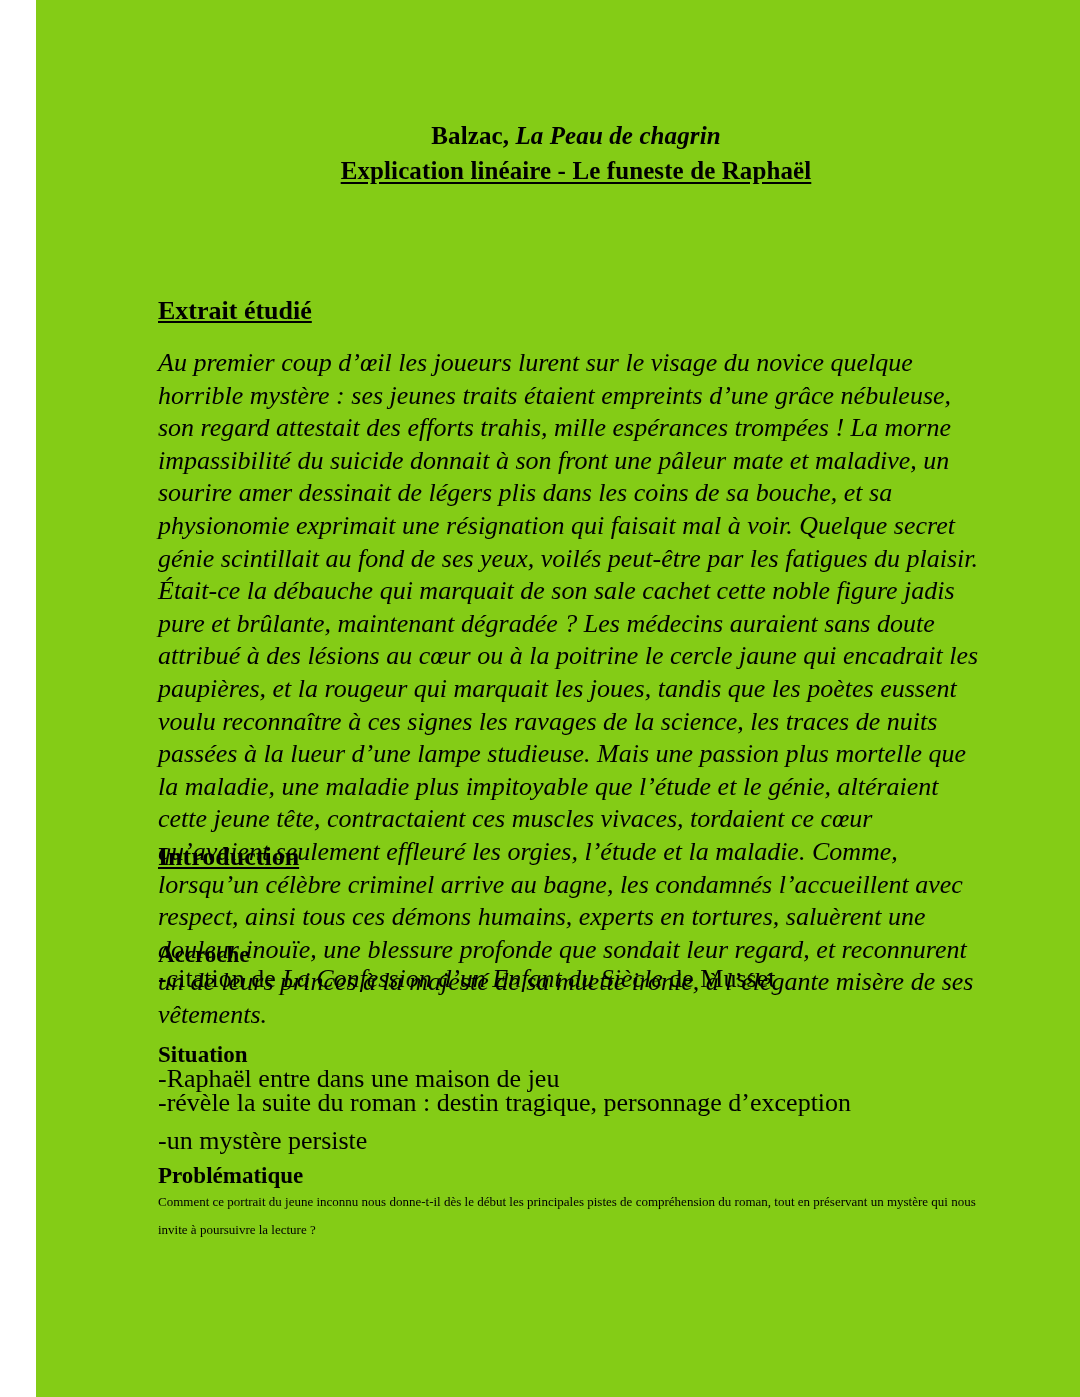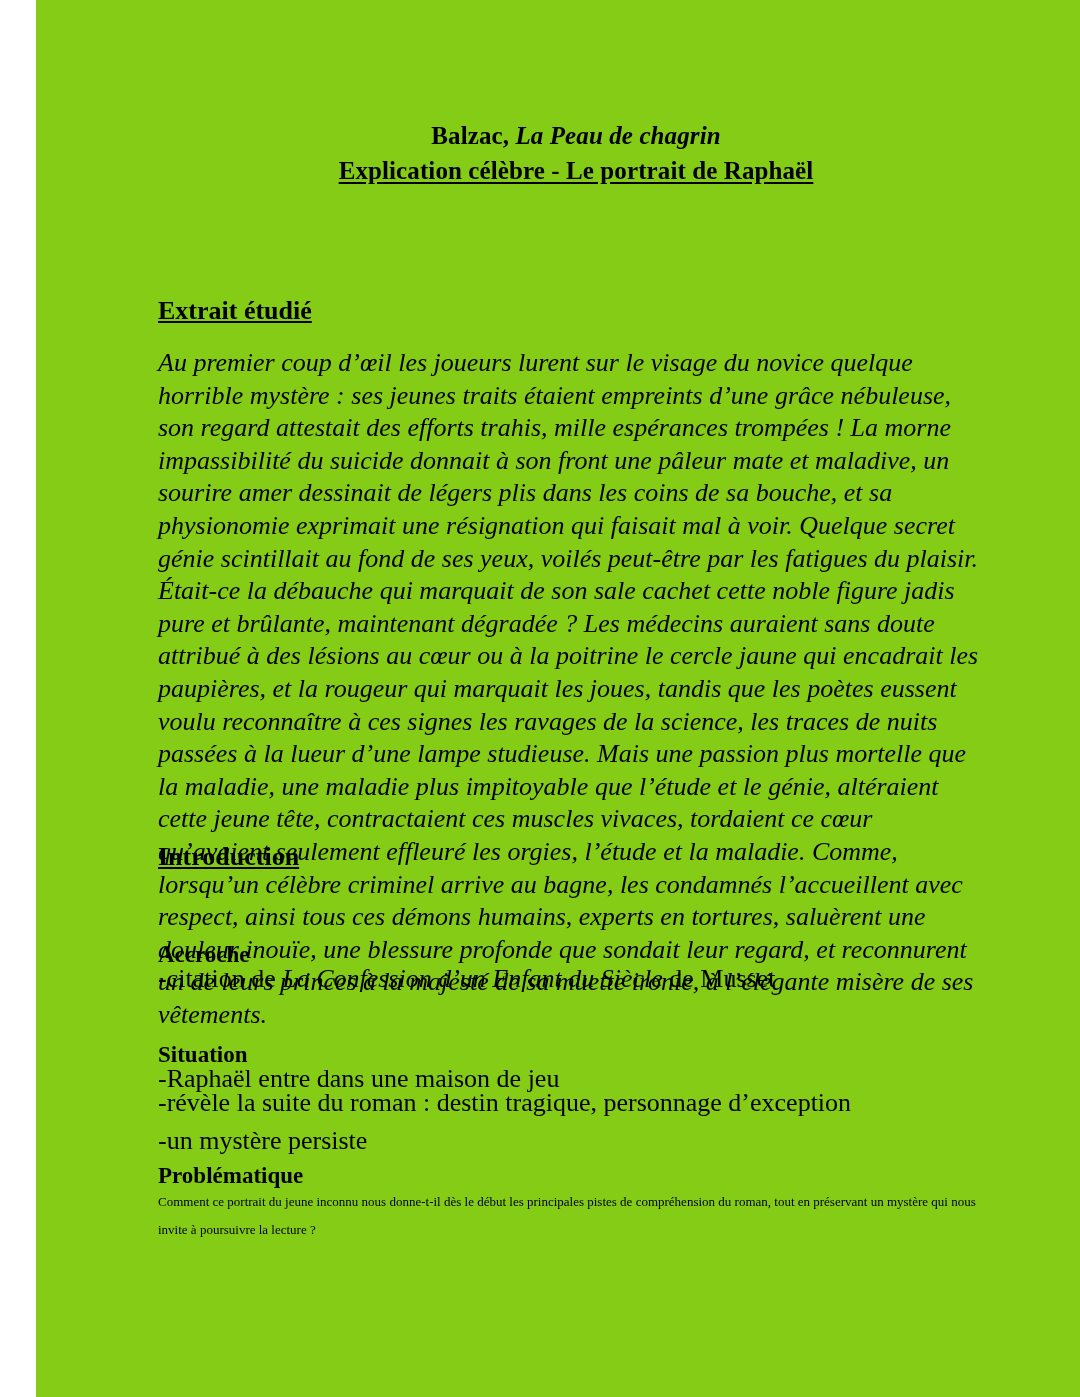--- a/index.html
+++ b/index.html
@@ -94,21 +94,21 @@
 
   .abs { position: absolute; }
 </style>
 </head>
 <body>
 
 <div class="page">
 
   <div class="title-block">
     <div class="title-line1"><span>Balzac, </span><span class="work">La Peau de chagrin</span></div>
-    <div class="title-line2"><span>Explication célèbre - Le portrait de Raphaël</span></div>
+    <div class="title-line2"><span>Explication linéaire - Le funeste de Raphaël</span></div>
   </div>
 
   <div class="section-heading abs" style="left:122px; top:299px;"><span>Extrait étudié</span></div>
 
   <div class="extract">Au premier coup d’œil les joueurs lurent sur le visage du novice quelque horrible mystère : ses jeunes traits étaient empreints d’une grâce nébuleuse, son regard attestait des efforts trahis, mille espérances trompées ! La morne impassibilité du suicide donnait à son front une pâleur mate et maladive, un sourire amer dessinait de légers plis dans les coins de sa bouche, et sa physionomie exprimait une résignation qui faisait mal à voir. Quelque secret génie scintillait au fond de ses yeux, voilés peut-être par les fatigues du plaisir. Était-ce la débauche qui marquait de son sale cachet cette noble figure jadis pure et brûlante, maintenant dégradée ? Les médecins auraient sans doute attribué à des lésions au cœur ou à la poitrine le cercle jaune qui encadrait les paupières, et la rougeur qui marquait les joues, tandis que les poètes eussent voulu reconnaître à ces signes les ravages de la science, les traces de nuits passées à la lueur d’une lampe studieuse. Mais une passion plus mortelle que la maladie, une maladie plus impitoyable que l’étude et le génie, altéraient cette jeune tête, contractaient ces muscles vivaces, tordaient ce cœur qu’avaient seulement effleuré les orgies, l’étude et la maladie. Comme, lorsqu’un célèbre criminel arrive au bagne, les condamnés l’accueillent avec respect, ainsi tous ces démons humains, experts en tortures, saluèrent une douleur inouïe, une blessure profonde que sondait leur regard, et reconnurent un de leurs princes à la majesté de sa muette ironie, à l’élégante misère de ses vêtements.</div>
 
   <div class="section-heading abs" style="left:122px; top:845px;"><span>Introduction</span></div>
 
   <div class="sub-heading abs" style="left:122px; top:942px;">Accroche</div>
   <div class="plain-line abs" style="left:122px; top:966px;"><span class="bolddash">-</span><span>citation de </span><span class="it">La Confession d’un Enfant du Siècle</span><span> de Musset</span></div>

